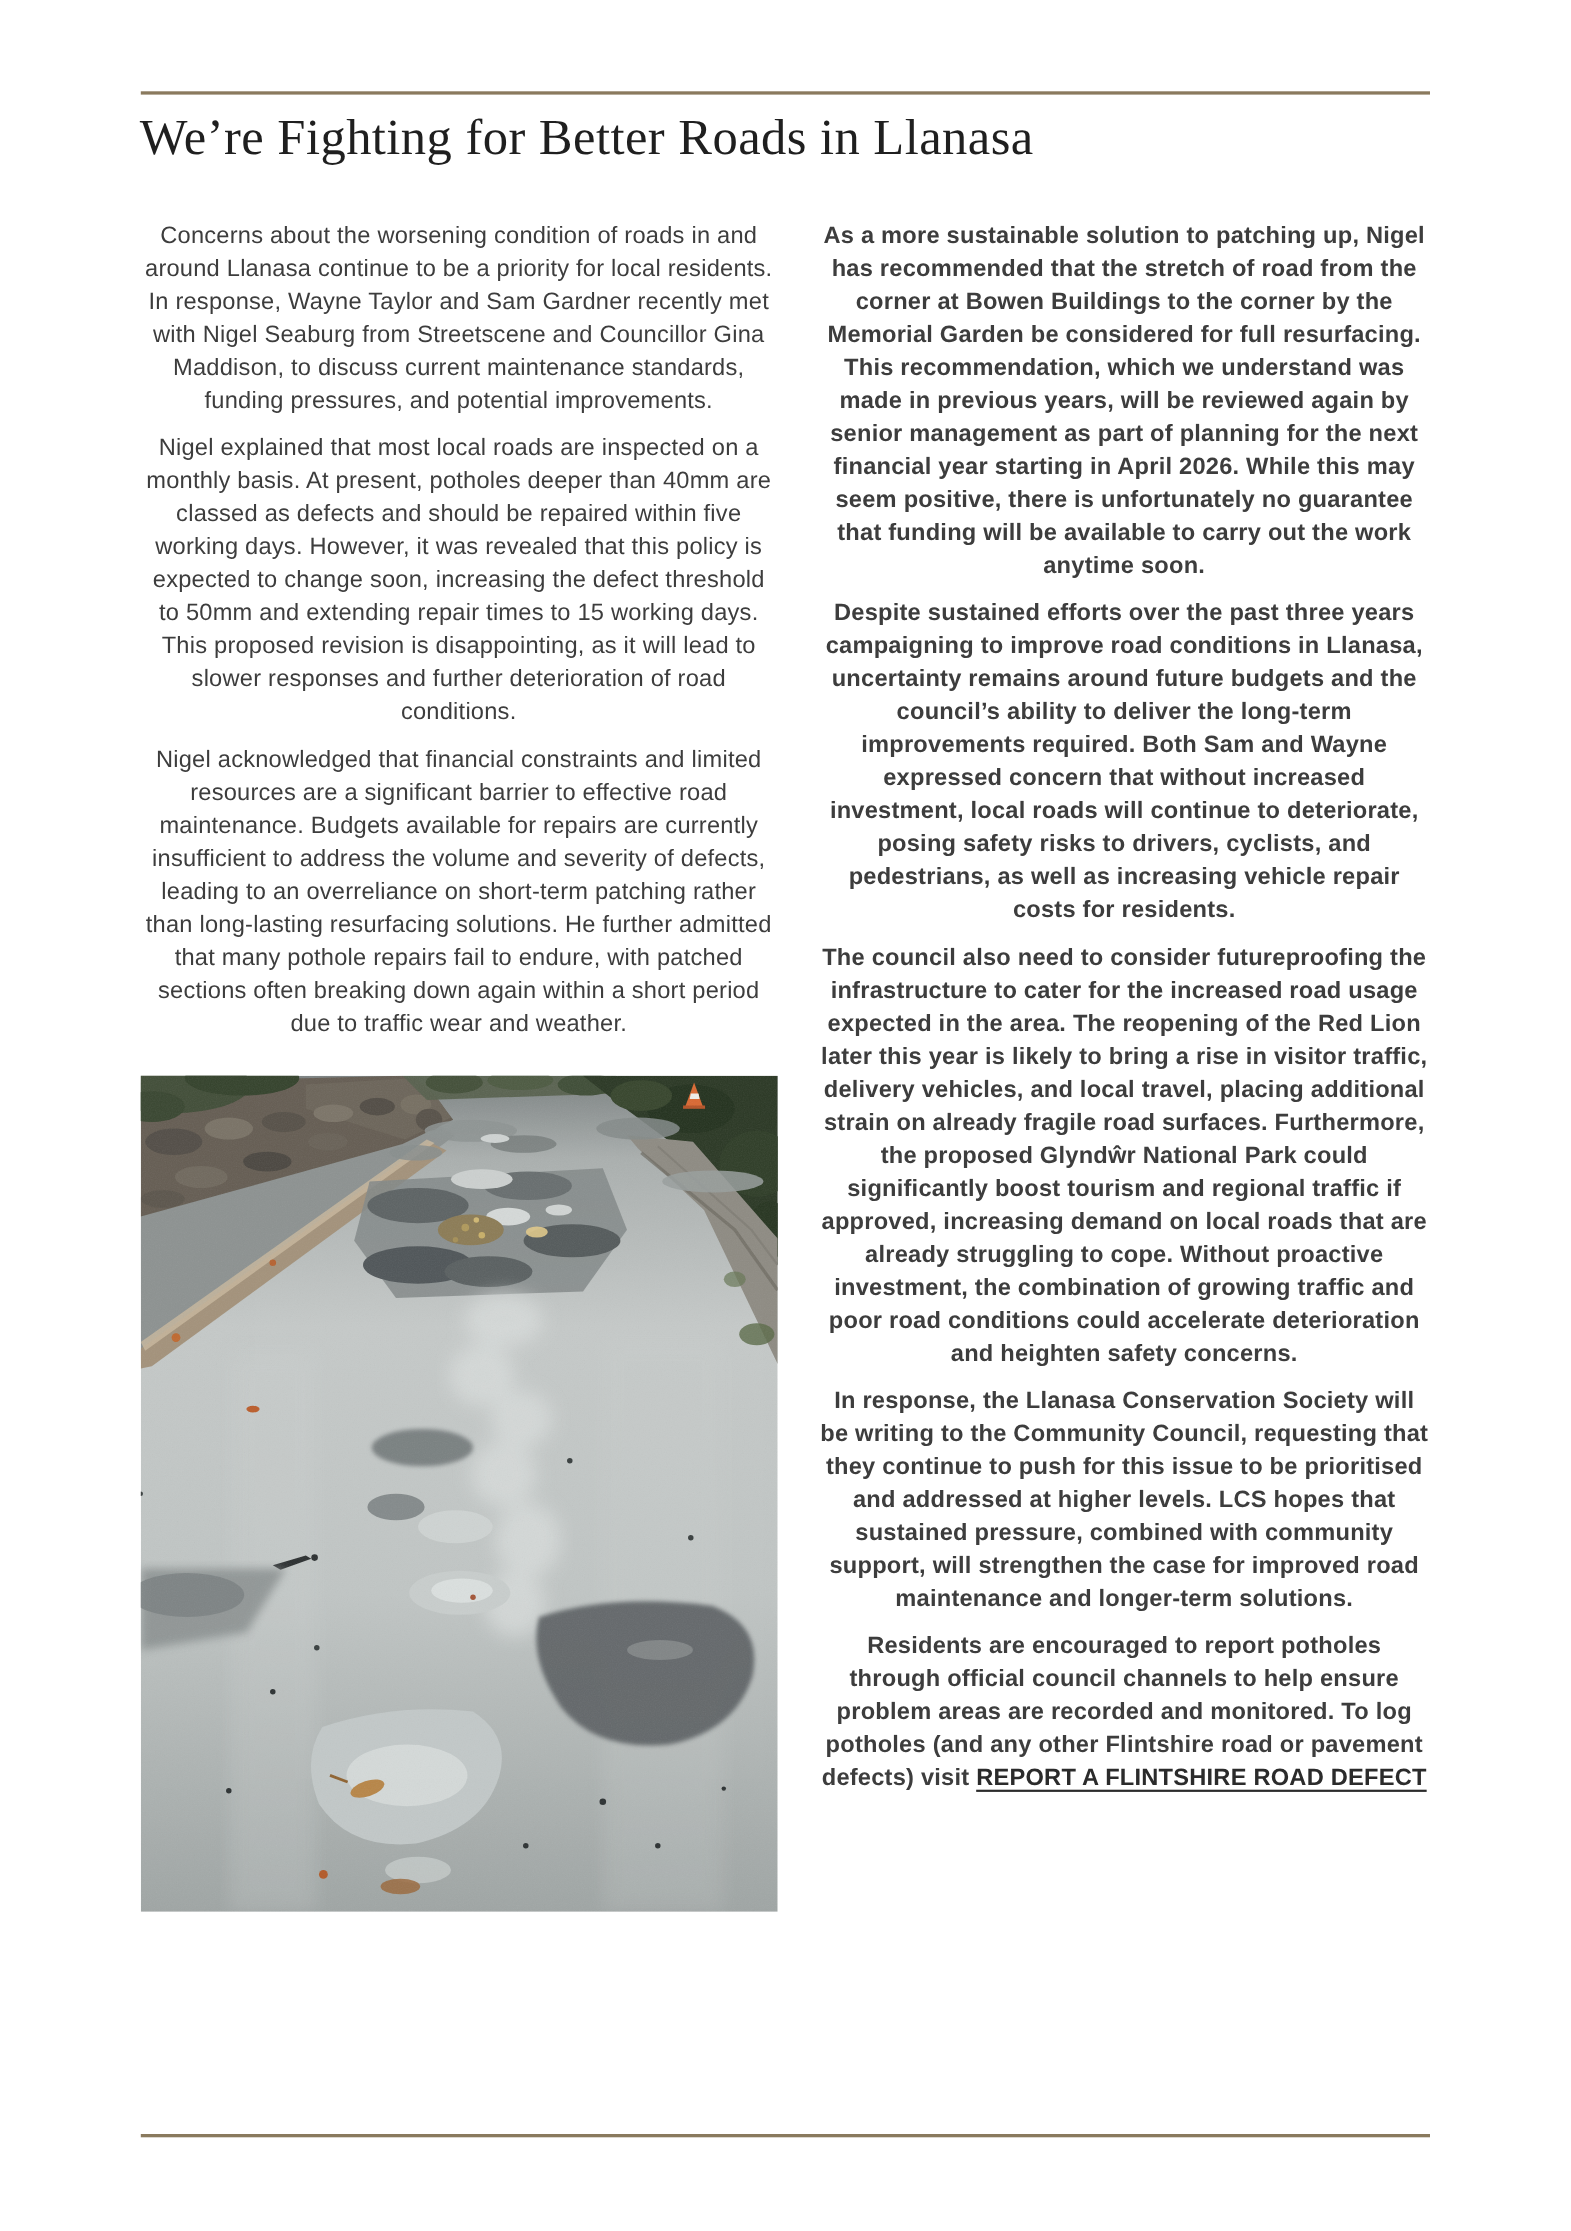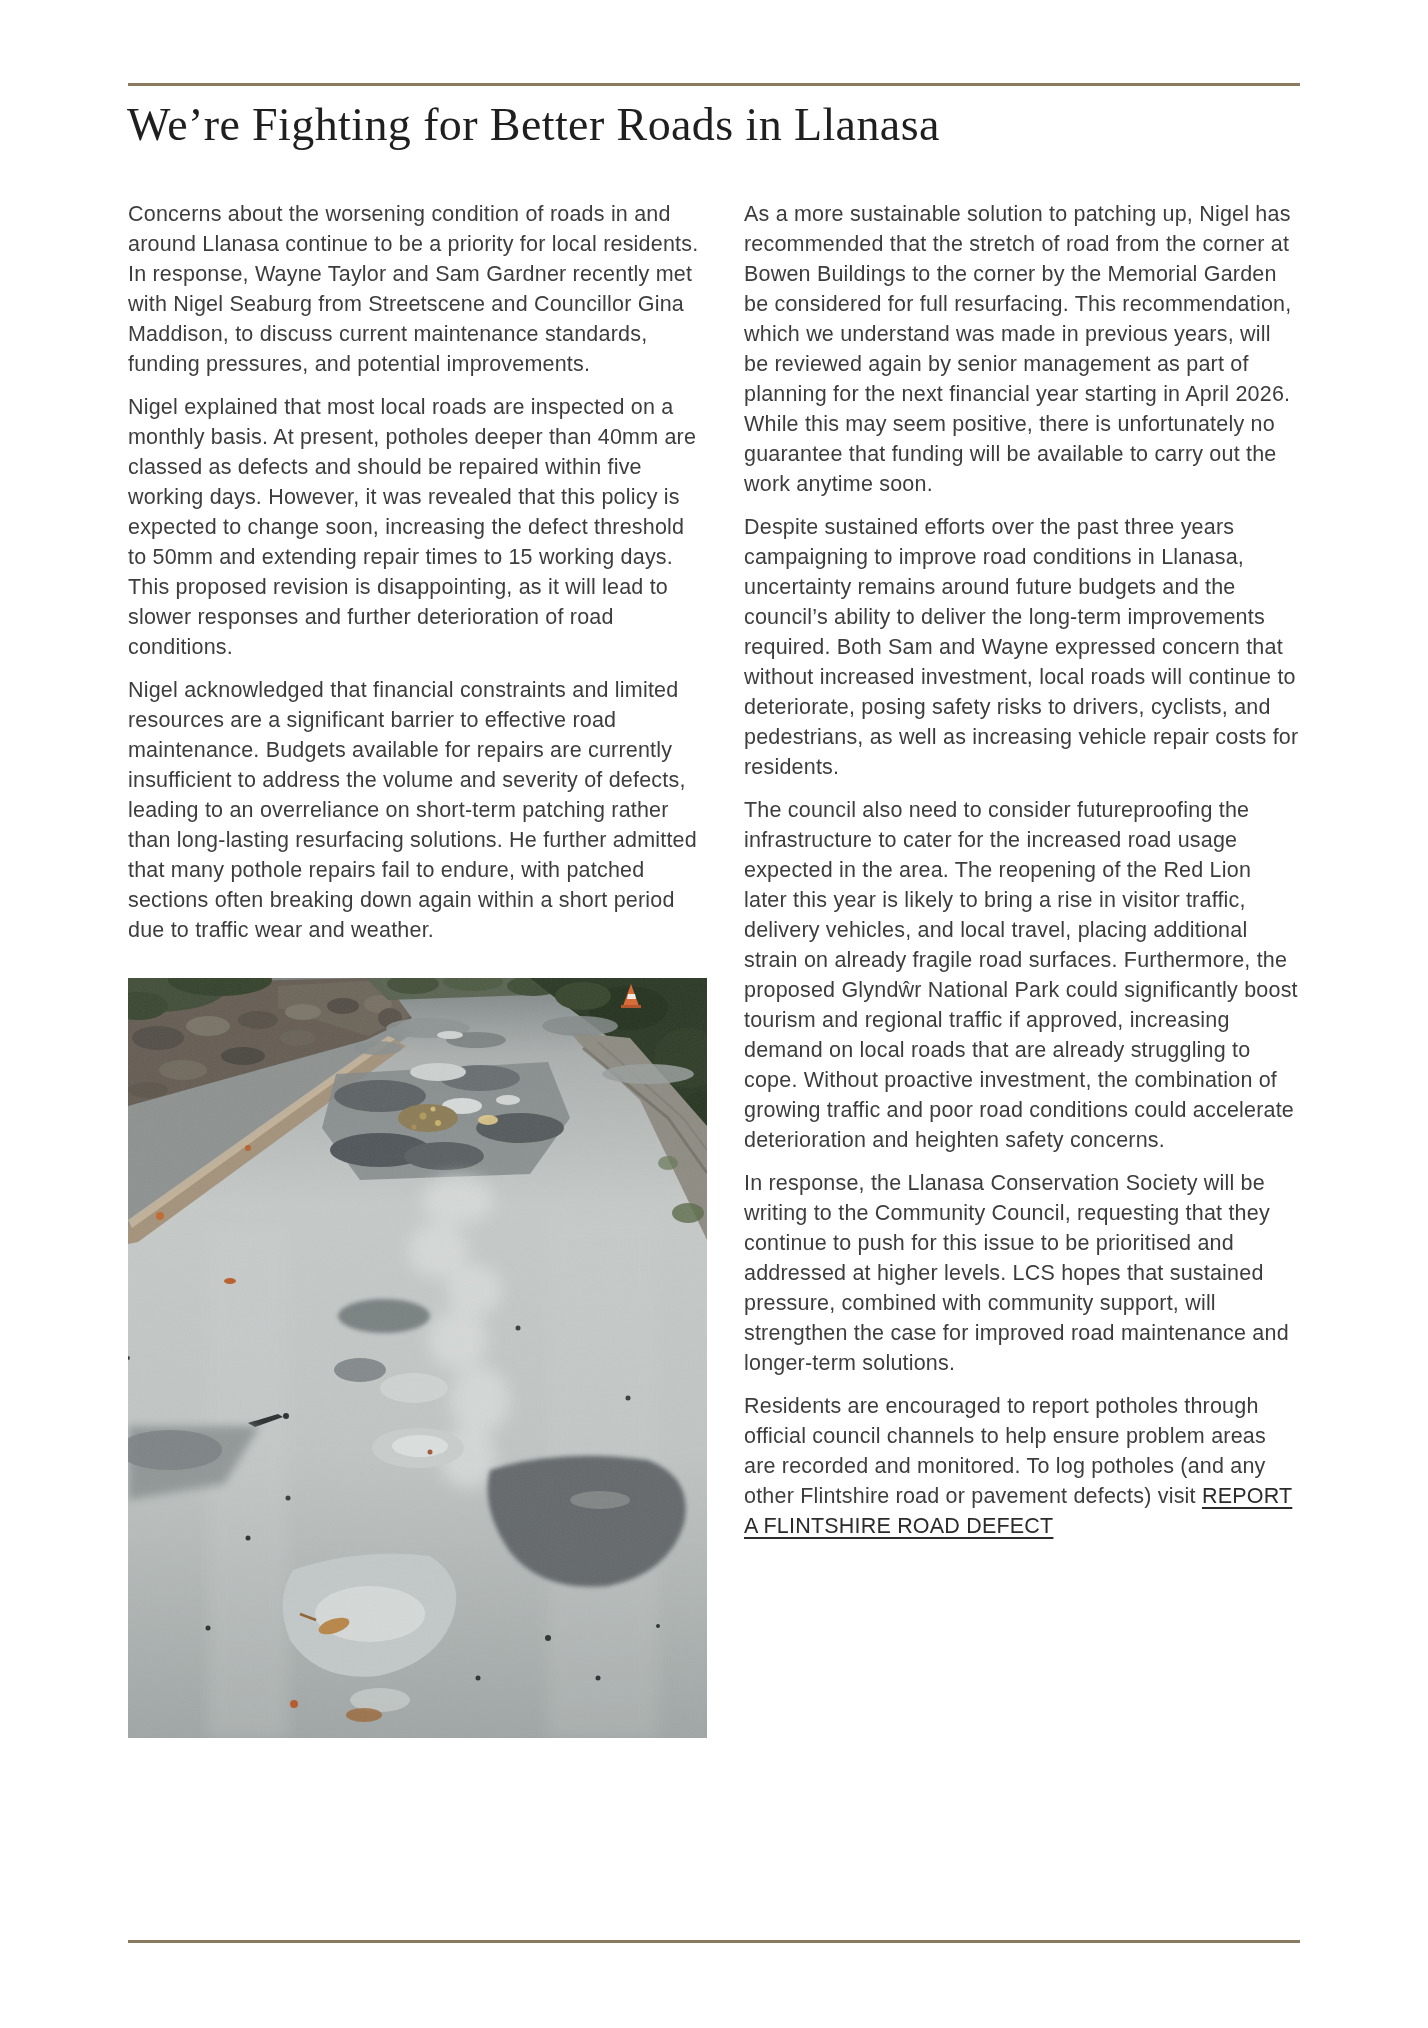--- a/index.html
+++ b/index.html
@@ -11,24 +11,24 @@
   .page { position:relative; width:1428px; height:2028px; overflow:hidden; background:#ffffff; }
   .rule { position:absolute; left:128px; width:1172px; height:3px; background:#8a7a5e; }
   .rule.top { top:83px; }
   .rule.bottom { top:1940px; }
   .title {
     position:absolute; left:127px; top:98px; margin:0;
     font-family:"Liberation Serif", serif; font-weight:400;
     font-size:46px; line-height:54px; letter-spacing:0.4px; color:#1f1f1f;
     white-space:nowrap;
   }
-  .columns { position:absolute; left:128px; top:199px; width:1172px; display:flex; gap:38px; }
+  .columns { position:absolute; left:128px; top:199px; width:1172px; display:flex; gap:38px;text-align:center; }
   .col { display:block; }
   .col.left  { width:578px; }
-  .col.right { width:556px; }
+  .col.right { width:556px;font-weight:bold; }
   .para {
     margin:0 0 13px 0;
     font-size:21.5px; line-height:30px; letter-spacing:0.2px;
     color:#3d3d3d;
   }
   .photo { margin:33px 0 0 0; padding:0; width:579px; height:760px; }
   .photo svg { display:block; width:579px; height:760px; }
   .defect-link {
     color:#2b2b2b; text-decoration:underline;
     text-decoration-thickness:2px; text-underline-offset:4px;

